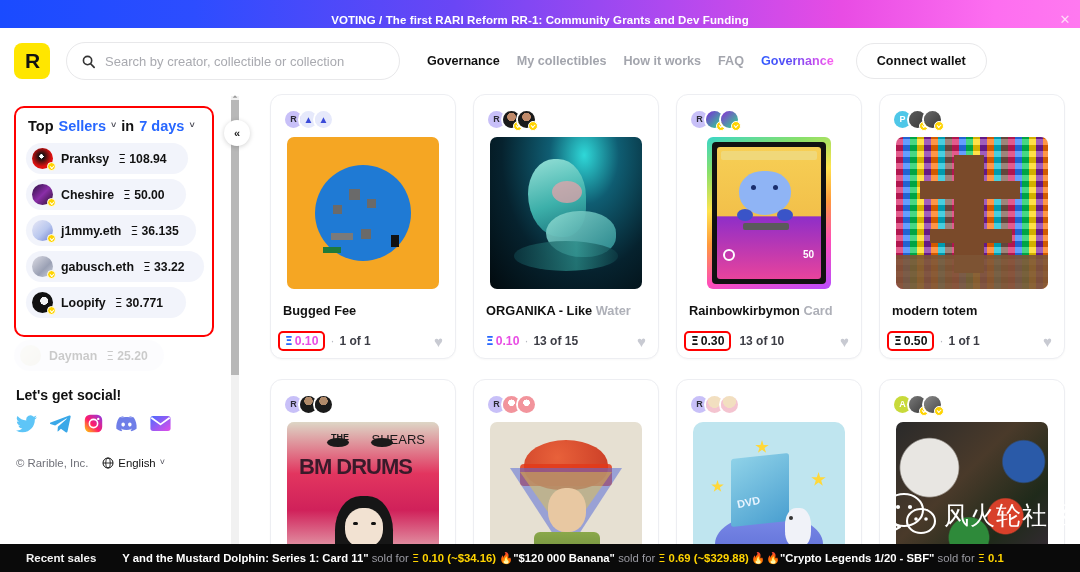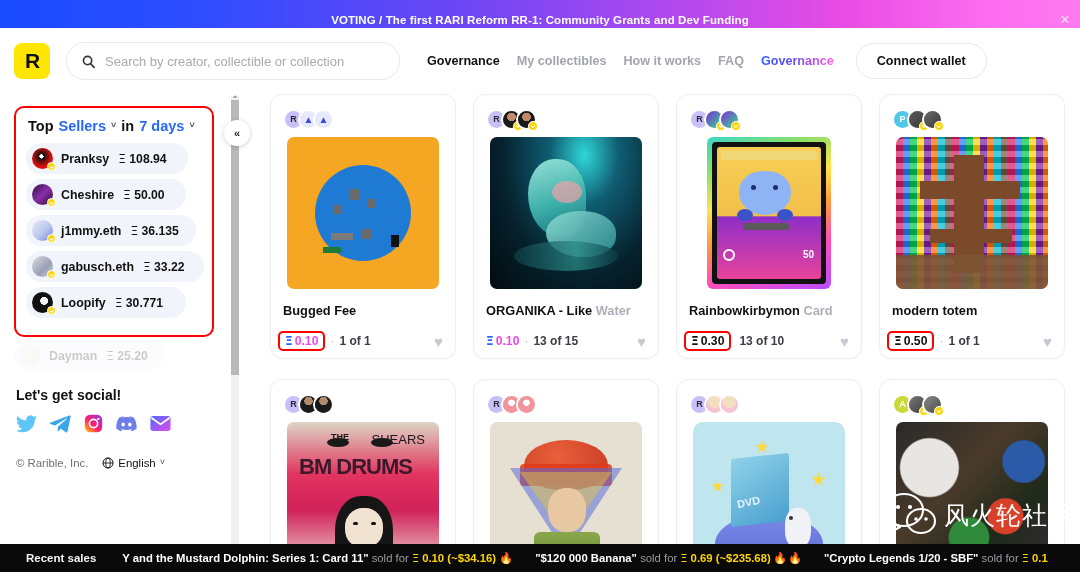--- a/index.html
+++ b/index.html
@@ -193,21 +193,21 @@
   .count { font-size: 12px; color: #3c3d45; font-weight: 600; white-space: nowrap; }
   .heart { margin-left: auto; color: #c8cad2; font-size: 15px; line-height: 1; cursor: pointer; }
 
   
   .ticker {
     position: absolute; left: 0; bottom: 0; width: 1080px; height: 28px;
     background: #0a0a0a; color: #fff; display: flex; align-items: center;
     overflow: hidden; z-index: 30;
   }
   .ticker-label { font-size: 11.5px; font-weight: 800; color: #f2f2f2; padding-left: 26px; flex: 0 0 auto; white-space: nowrap; }
-  .ticker-items { display: flex; align-items: center; gap: 22px; margin-left: 26px; white-space: nowrap; overflow: hidden; }
+  .ticker-items { display: flex; align-items: center; margin-left: 26px; white-space: nowrap; overflow: hidden; }
   .tk { font-size: 11.3px; white-space: nowrap; }
   .tk .name { font-weight: 800; color: #fff; }
   .tk .sold { color: #9a9aa2; font-weight: 500; }
   .tk .amt { color: #ffd400; font-weight: 800; }
   .tk .fire { color: #ff7a1a; }
 
   
   .watermark {
     position: absolute; right: 6px; bottom: 34px; z-index: 40;
     display: flex; align-items: center; gap: 7px; pointer-events: none;
@@ -684,21 +684,21 @@
     <div class="ticker-items">
       <span class="tk">
         <span class="name">Y and the Mustard Dolphin: Series 1: Card 11"</span>
         <span class="sold">sold for</span>
         <span class="amt"><span class="eth">Ξ</span> <span>0.10</span> <span>(~$34.16)</span></span>
         <span class="fire">🔥</span>
       </span>
       <span class="tk">
         <span class="name">"$120 000 Banana"</span>
         <span class="sold">sold for</span>
-        <span class="amt"><span class="eth">Ξ</span> <span>0.69</span> <span>(~$235.68)</span></span>
+        <span class="amt"><span class="eth">Ξ</span> <span>0.69</span> <span>(~$329.88)</span></span>
         <span class="fire">🔥🔥</span>
       </span>
       <span class="tk">
         <span class="name">"Crypto Legends 1/20 - SBF"</span>
         <span class="sold">sold for</span>
         <span class="amt"><span class="eth">Ξ</span> <span>0.1</span></span>
       </span>
     </div>
   </div>
 

